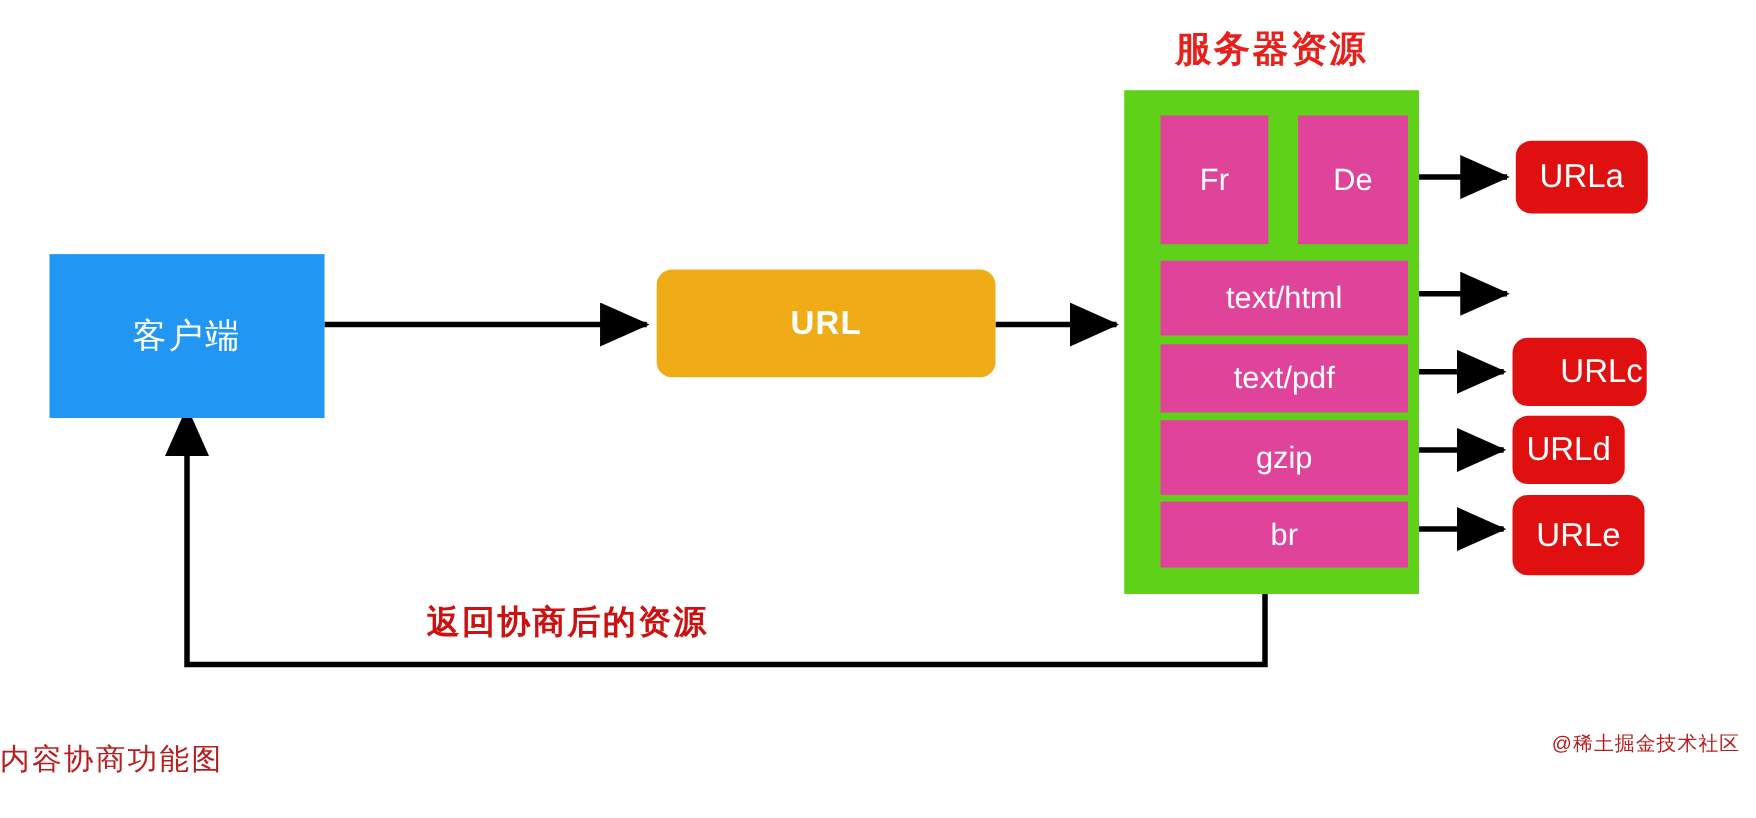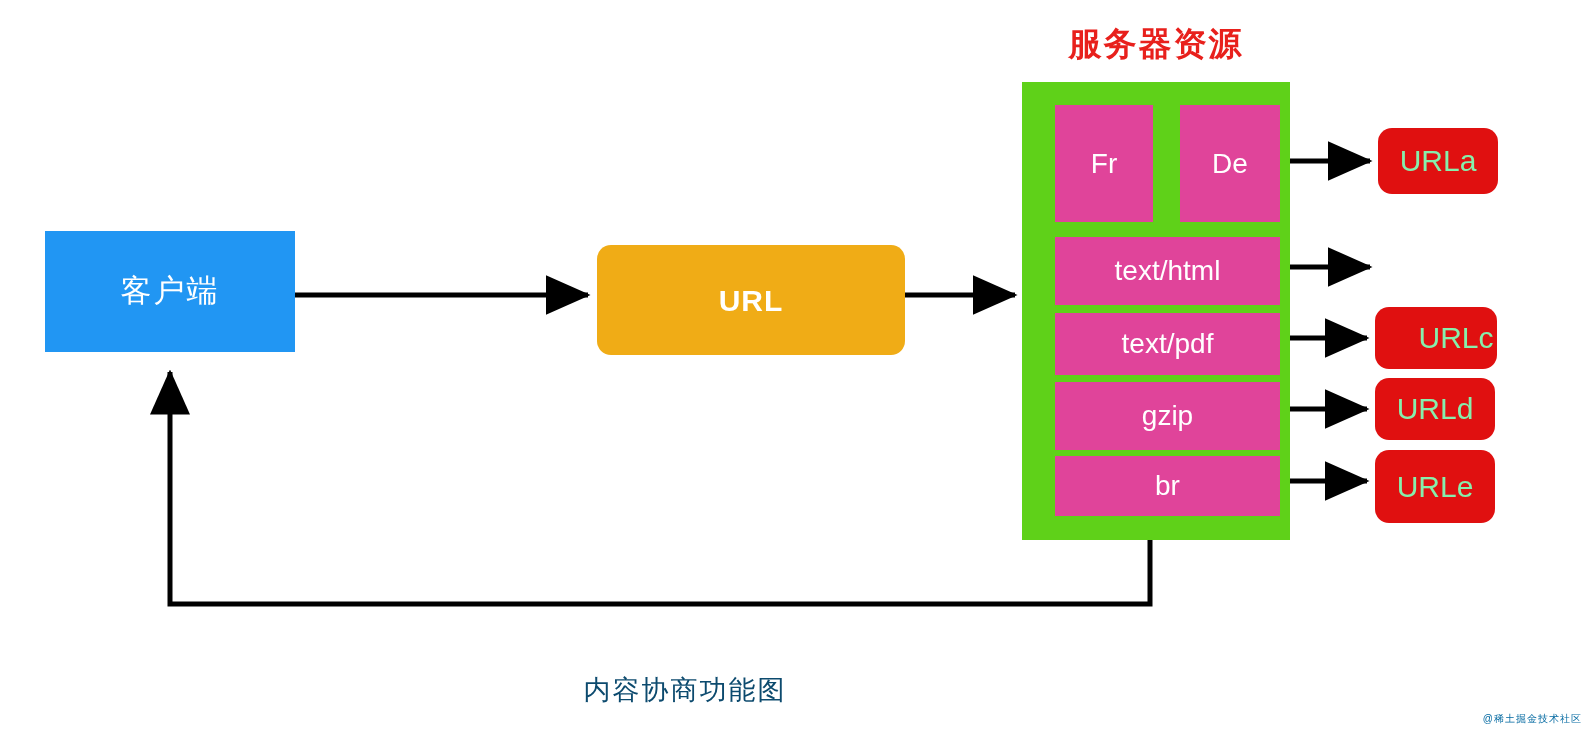--- a/index.html
+++ b/index.html
@@ -34,32 +34,32 @@
     color: #ffffff;
     text-align: center;
     line-height: 1.1;
   }
 
   
   #client-node {
     left: 45px;
     top: 231px;
     width: 250px;
-    height: 121px;
+    height: 149px;
     background: #2196F3;
     font-size: 31px;
     letter-spacing: 2px;
   }
 
   
   #url-node {
     left: 597px;
     top: 245px;
     width: 308px;
-    height: 110px;
+    height: 98px;
     background: #F0AC16;
     border-radius: 14px;
     font-size: 30px;
     font-weight: 600;
     letter-spacing: 1px;
   }
 
   
   #server-container {
     position: absolute;
@@ -100,62 +100,61 @@
   #res-gzip{ left: 33px;  top: 300px; width: 225px; height: 68px; }
   #res-br  { left: 33px;  top: 374px; width: 225px; height: 60px; }
 
   
   .url-pill {
     position: absolute;
     display: flex;
     align-items: center;
     justify-content: center;
     background: #E01010;
-    color: #86efac;
+    color: #ffffff;
     border-radius: 14px;
     font-size: 30px;
     font-weight: 500;
     box-sizing: border-box;
   }
   #url-a { left: 1378px; top: 128px; width: 120px; height: 66px; }
   #url-b { left: 1378px; top: 235px; width: 118px; height: 64px; }
   #url-c { left: 1375px; top: 307px; width: 122px; height: 62px; padding-left: 40px; }
-  #url-d { left: 1375px; top: 378px; width: 120px; height: 62px; }
+  #url-d { left: 1375px; top: 378px; width: 102px; height: 62px; }
   #url-e { left: 1375px; top: 450px; width: 120px; height: 73px; }
 
   
   .annot {
     position: absolute;
     color: #CC1111;
     font-weight: 700;
     letter-spacing: 2px;
     white-space: nowrap;
   }
   #label-request { left: 345px; top: 317px; font-size: 30px; }
   #label-return  { left: 388px; top: 545px; font-size: 30px; }
 
   
   #caption {
     position: absolute;
     left: 0;
     top: 672px;
     width: 1370px;
-    text-align: center;
-    color: #0c4a6e;
+    color: #b91c1c;
     font-size: 27px;
     letter-spacing: 2px;
   }
 
   
   #watermark {
     position: absolute;
     right: 14px;
-    top: 712px;
-    color: #0369a1;
-    font-size: 10px;
+    top: 664px;
+    color: #b91c1c;
+    font-size: 18px;
     letter-spacing: 1px;
     display: flex;
     align-items: center;
     gap: 2px;
   }
 </style>
 </head>
 <body>
 
 <div id="stage">
@@ -222,20 +221,21 @@
   <div class="url-pill" id="url-c">
     <span>URLc</span>
   </div>
   <div class="url-pill" id="url-d">
     <span>URLd</span>
   </div>
   <div class="url-pill" id="url-e">
     <span>URLe</span>
   </div>
 
+  <div class="annot" id="label-return">返回协商后的资源</div>
 
   <div id="caption">内容协商功能图</div>
 
   <div id="watermark">
     <span>@稀土掘金技术社区</span>
   </div>
 
 </div>
 
 </body></html>

